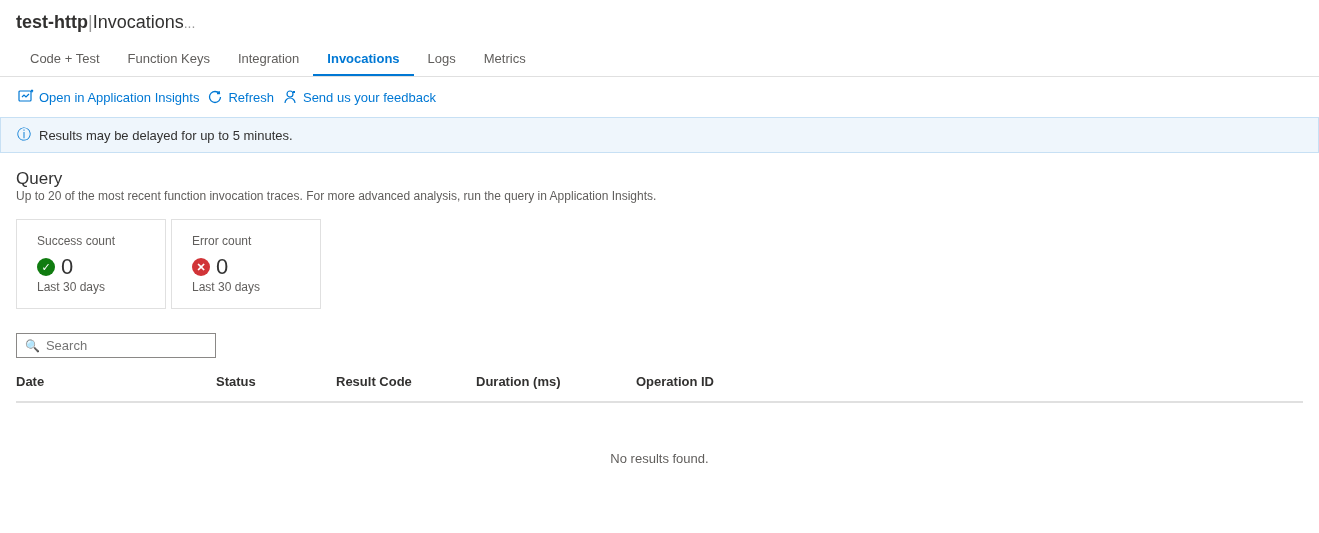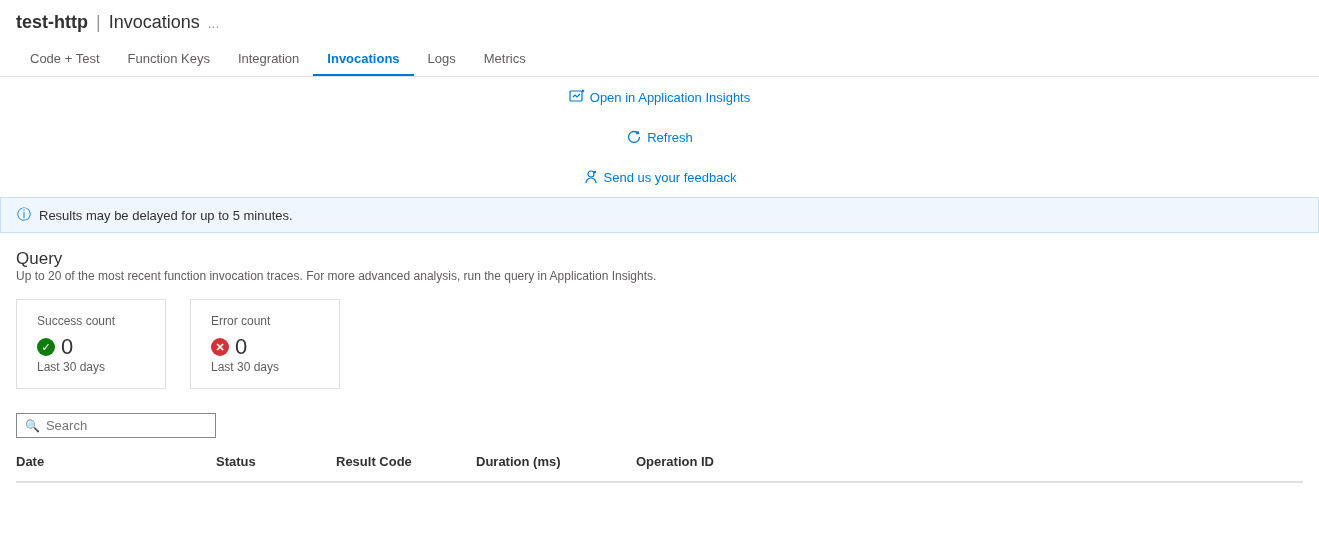--- a/index.html
+++ b/index.html
@@ -1,19 +1,19 @@
 <!DOCTYPE html>
 <html><head>
   <meta charset="utf-8">
   <style>
     * { box-sizing: border-box; margin: 0; padding: 0; }
     body { font-family: 'Segoe UI', Arial, sans-serif; font-size: 13px; color: #333; background: #fff; }
 
     .header-section { padding: 12px 16px 0 16px; border-bottom: 1px solid #e0e0e0; }
-    .page-title { display: flex; align-items: center; gap: 8px; margin-bottom: 10px; }
+    .page-title { display: flex; align-items: center; margin-bottom: 10px; }
     .page-title-resource { font-size: 18px; font-weight: 600; color: #323130; }
     .page-title-separator { color: #999; font-size: 18px; }
     .page-title-name { font-size: 18px; font-weight: 300; color: #323130; }
     .page-title-ellipsis { color: #999; cursor: pointer; font-size: 14px; }
 
     .nav-tabs { display: flex; gap: 0; margin-bottom: 0; }
     .nav-tab {
       padding: 8px 14px;
       cursor: pointer;
       font-size: 13px;
@@ -21,21 +21,21 @@
       border-bottom: 2px solid transparent;
       text-decoration: none;
       display: inline-block;
     }
     .nav-tab.active {
       color: #0078d4;
       border-bottom: 2px solid #0078d4;
       font-weight: 600;
     }
 
-    .toolbar { display: flex; align-items: center; gap: 16px; padding: 8px 16px; flex-direction: column; }
+    .toolbar { display: flex; align-items: center; gap: 4px; padding: 8px 16px; }
     .toolbar-btn {
       display: flex; align-items: center; gap: 5px;
       background: none; border: none; cursor: pointer;
       font-size: 13px; color: #0078d4; padding: 4px 2px;
     }
     .toolbar-btn svg { width: 16px; height: 16px; }
 
     .info-banner {
       background: #eff6fc;
       border: 1px solid #c7e0f4;
@@ -43,21 +43,21 @@
       padding: 8px 16px;
       font-size: 13px; color: #323130;
       margin: 0;
     }
     .info-icon { color: #0078d4; font-size: 14px; }
 
     .content { padding: 16px; }
     .query-title { font-size: 17px; font-weight: 400; }
     .query-desc { font-size: 12px; color: #605e5c; margin-bottom: 16px; }
 
-    .stats-row { display: flex; gap: 24px; margin-bottom: 24px; }
+    .stats-row { display: flex; gap: 5px; margin-bottom: 24px; }
     .stat-card {
       border: 1px solid #e0e0e0;
       padding: 14px 20px;
       min-width: 150px;
       background: #fff;
     }
     .stat-label { font-size: 12px; color: #605e5c; margin-bottom: 6px; }
     .stat-value { display: flex; align-items: center; gap: 6px; font-size: 22px; font-weight: 400; }
     .stat-period { font-size: 12px; color: #605e5c; }
 

